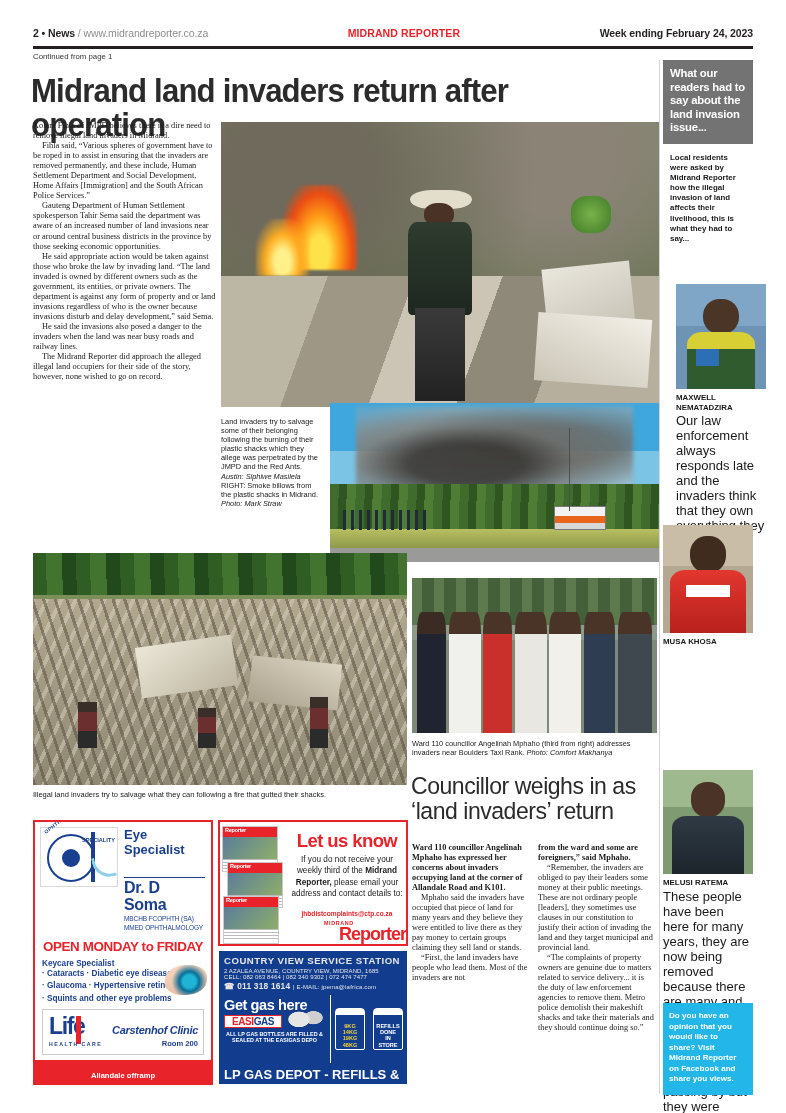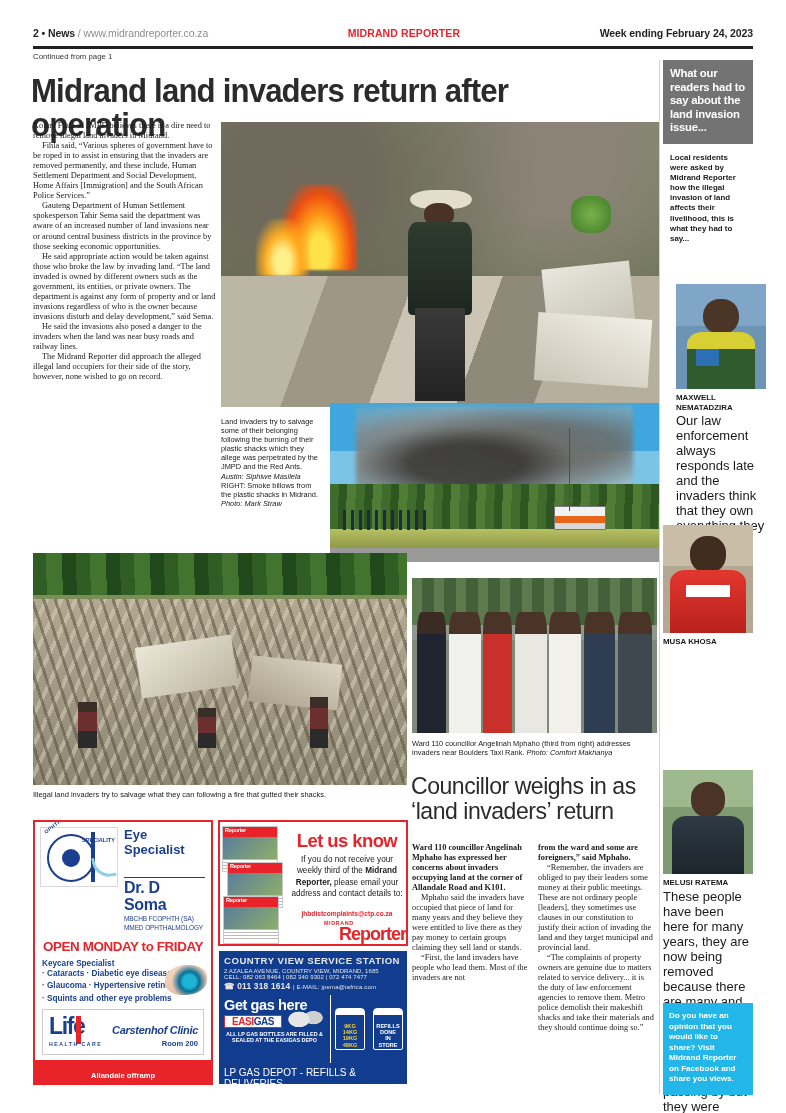--- a/index.html
+++ b/index.html
@@ -447,21 +447,21 @@
   #ad-countryview .cv-right { flex:1; display:flex; align-items:center; justify-content:space-around; }
   #ad-countryview .cyl {
     width:30px; height:42px; background: linear-gradient(180deg,#ffffff 0 16%, #123d8f 16% 100%);
     border:1.4px solid #ffffff; border-radius:4px 4px 2px 2px; position:relative;
     color:#f5d13a; font-size:5.6px; font-weight:bold; text-align:center; padding-top:14px; line-height:6.4px;
   }
   #ad-countryview .cyl.white { color:#ffffff; }
   #ad-countryview .cv-foot {
     background:#123d8f; color:#ffffff; padding:4px 5px 5px 5px; font-size:8.4px; font-weight:bold;
   }
-  #ad-countryview .cv-foot span { color:#ffffff; font-weight:normal; font-size:10px; }
+  #ad-countryview .cv-foot span { color:#ffffff; font-weight:bold; font-size:13px; }
 </style>
 </head>
 <body>
 
 <div class="page">
 
   <div class="masthead">
     <div class="mh-left">
       <span>2 • News</span><span class="url"> / </span><span class="url">www.midrandreporter.co.za</span>
     </div>

